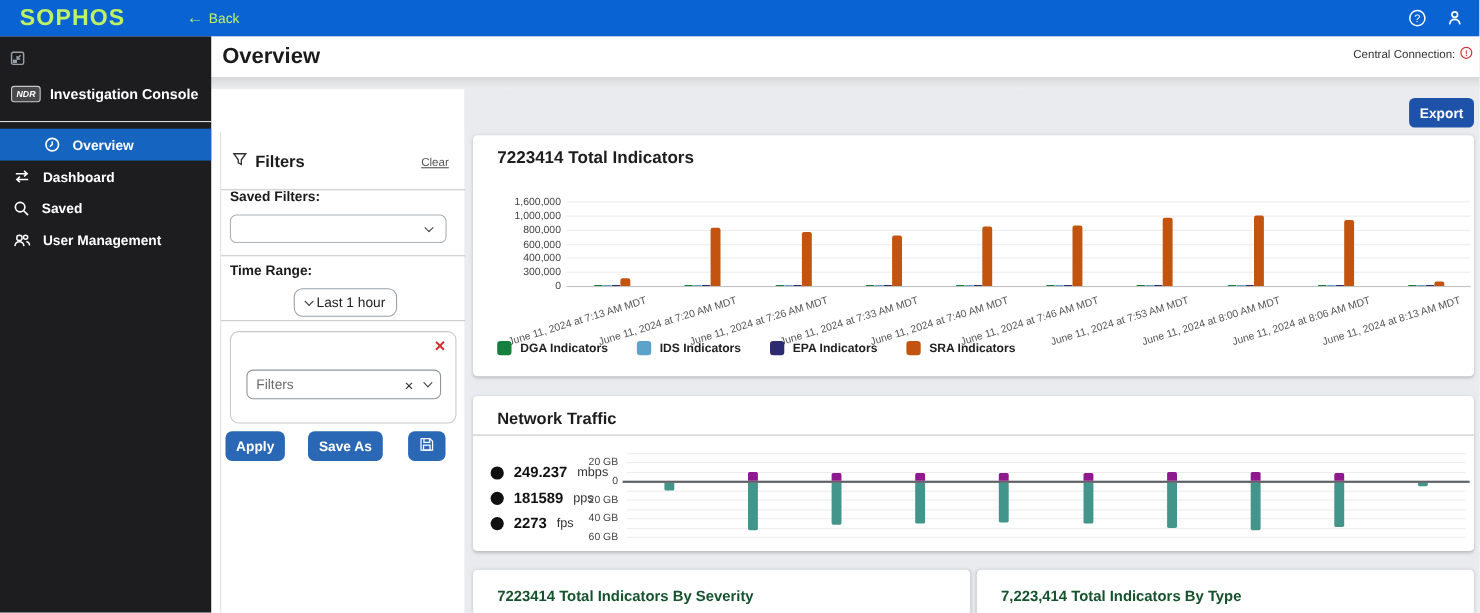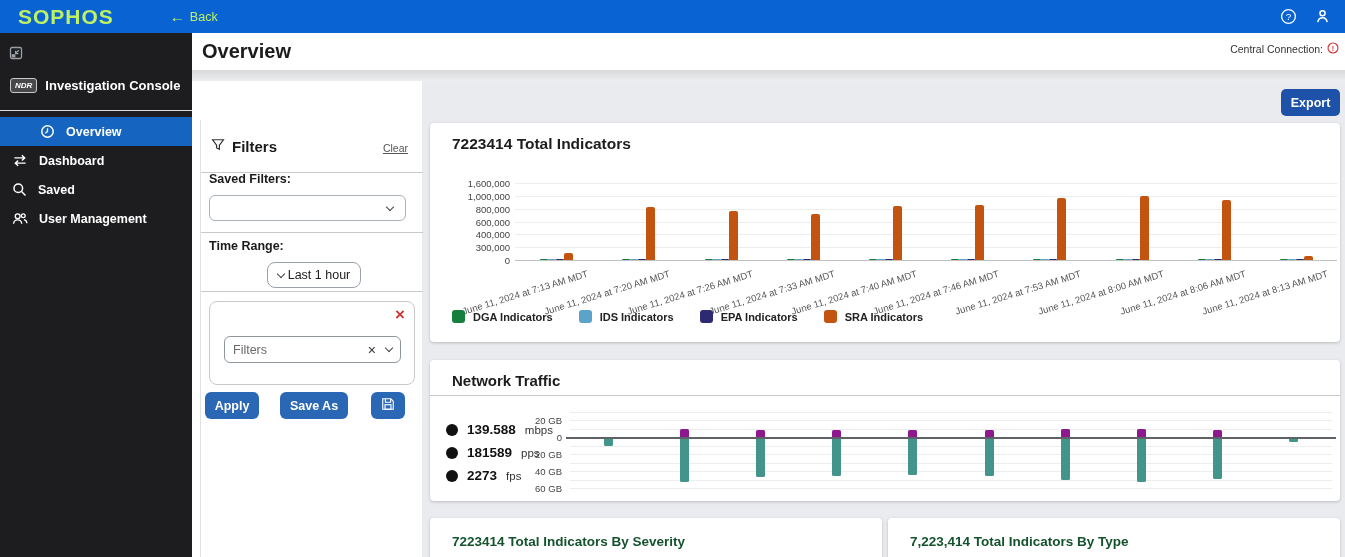--- a/index.html
+++ b/index.html
@@ -345,21 +345,21 @@
         </div>
       </div>
   </section>
 
   <section class="card" id="card-network">
     <h2 class="card-title" style="font-size:15px">Network Traffic</h2>
     <div class="net-divider"></div>
     <div id="net-stats">
         <div class="stat-row">
           <div class="stat-dot"></div>
-          <span class="stat-val">139.588</span>
+          <span class="stat-val">249.237</span>
           <span class="stat-unit">mbps</span>
         </div>
         <div class="stat-row">
           <div class="stat-dot"></div>
           <span class="stat-val">181589</span>
           <span class="stat-unit">pps</span>
         </div>
         <div class="stat-row">
           <div class="stat-dot"></div>
           <span class="stat-val">2273</span>

